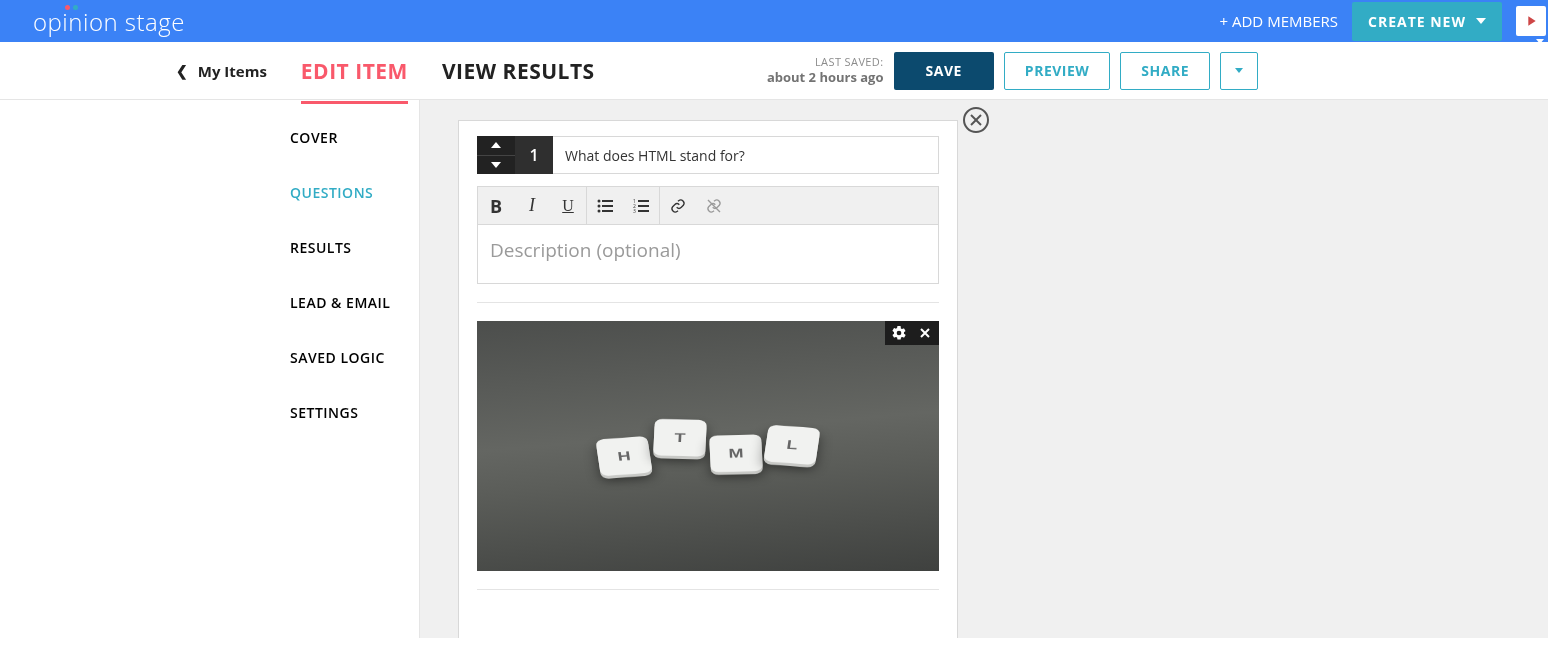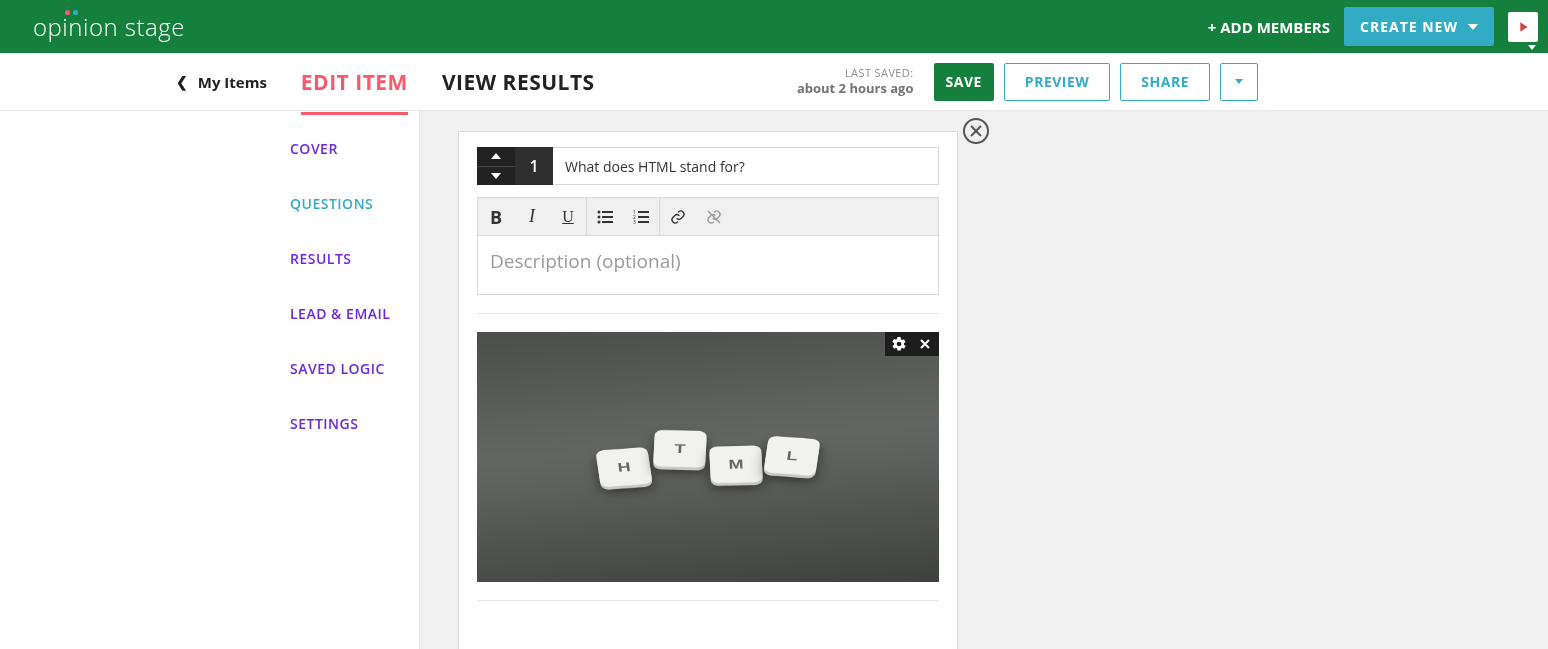--- a/index.html
+++ b/index.html
@@ -1,49 +1,49 @@
 <!DOCTYPE html>
 <html><head>
 <meta charset="utf-8">
 <style>
 *{margin:0;padding:0;box-sizing:border-box;font-family:"Open Sans",Arial,Helvetica,sans-serif}
 html,body{width:1548px;height:649px;overflow:hidden;background:#fff}
 
-.topbar{height:53px;background:#15803d;display:flex;align-items:center;justify-content:space-between;padding-left:18px;padding-right:10px}
+.topbar{height:42px;background:#3b82f6;display:flex;align-items:center;justify-content:space-between;padding-left:18px;padding-right:2px}
 .logo{font-size:24px;color:#fff;font-weight:300;letter-spacing:0.5px;display:flex;align-items:center}
 .logo-dots{display:inline-flex;gap:3px;margin-right:2px;position:relative;top:-14px;left:47px}
 .logo-dots span{width:5px;height:5px;border-radius:50%}
 .top-actions{display:flex;align-items:center;gap:14px}
-.add-members{color:#fff;font-weight:700;font-size:15px;cursor:pointer}
+.add-members{color:#fff;font-weight:400;font-size:15px;cursor:pointer}
 .create-new{background:#32ACC5;color:#fff;font-weight:700;font-size:14px;letter-spacing:1px;padding:10px 16px;border-radius:2px;display:flex;align-items:center;gap:10px;cursor:pointer}
 .create-new .caret{width:0;height:0;border-left:5px solid transparent;border-right:5px solid transparent;border-top:6px solid #fff}
 .avatar{width:30px;height:30px;background:#fff;border-radius:2px;display:flex;align-items:center;justify-content:center;font-size:12px;color:#ce4646;position:relative}
 .avatar svg{width:16px;height:16px}
 .avatar .mini-caret{position:absolute;bottom:-8px;right:2px;width:0;height:0;border-left:4px solid transparent;border-right:4px solid transparent;border-top:5px solid #fff}
 
 .subhead{height:58px;border-bottom:1px solid #e5e5e5;display:flex;align-items:center;justify-content:space-between;padding-left:176px;padding-right:290px}
 .subhead-left{display:flex;align-items:center;gap:34px}
 .back-link{display:flex;align-items:center;gap:10px;font-weight:700;font-size:15px;color:#222;cursor:pointer}
 .back-link .chev{font-size:14px}
 .tab{font-size:21px;font-weight:700;letter-spacing:0.5px;color:#222;cursor:pointer;padding:18px 0;position:relative}
 .tab.active{color:#F9596B}
 .tab.active::after{content:"";position:absolute;left:0;right:0;bottom:-1px;height:3px;background:#F9596B}
 .subhead-right{display:flex;align-items:center;gap:10px}
-.saved{font-size:12px;text-align:right;margin-right:10px;line-height:1.3}
+.saved{font-size:12px;text-align:right;line-height:1.3}
 .saved .lbl{color:#8c8c8c;font-size:11px;letter-spacing:0.4px}
 .saved .val{color:#737373;font-weight:700;font-size:13px}
 .btn{height:38px;display:flex;align-items:center;justify-content:center;font-weight:700;font-size:14px;letter-spacing:0.5px;border-radius:2px;cursor:pointer}
-.btn-save{background:#15803d;color:#fff;padding:0 12px}
+.btn-save{background:#0c4a6e;color:#fff;padding:0 32px}
 .btn-outline{border:1px solid #32ACC5;color:#32ACC5;padding:0 20px;background:#fff}
 .btn-caret{border:1px solid #32ACC5;width:38px;color:#32ACC5}
 .btn-caret .caret{width:0;height:0;border-left:4px solid transparent;border-right:4px solid transparent;border-top:5px solid #32ACC5}
 
 .main{display:flex;height:calc(649px - 53px - 58px)}
 .sidebar{width:420px;flex:0 0 420px;border-right:1px solid #e5e5e5;padding-left:290px;padding-top:28px}
-.side-item{font-size:14px;letter-spacing:0.5px;color:#6d28d9;font-weight:600;margin-bottom:36px;cursor:pointer}
+.side-item{font-size:14px;letter-spacing:0.5px;color:#000000;font-weight:600;margin-bottom:36px;cursor:pointer}
 .side-item.active{color:#32ACC5}
 .canvas{flex:1;background:#f0f0f0;position:relative;padding:20px 0 0 38px;overflow:hidden}
 .card{width:500px;background:#fff;border:1px solid #d8d8d8;position:relative;padding:15px 18px 30px}
 .close-card{position:absolute;top:-14px;right:-32px;width:26px;height:26px;border:2px solid #555;border-radius:50%;display:flex;align-items:center;justify-content:center;cursor:pointer;background:#f0f0f0}
 .close-card svg{width:12px;height:12px}
 
 .qrow{display:flex;height:38px;margin-bottom:12px}
 .arrows{width:38px;display:flex;flex-direction:column;background:#222}
 .arrows div{flex:1;display:flex;align-items:center;justify-content:center;cursor:pointer}
 .arrows .up{border-bottom:1px solid #444}

